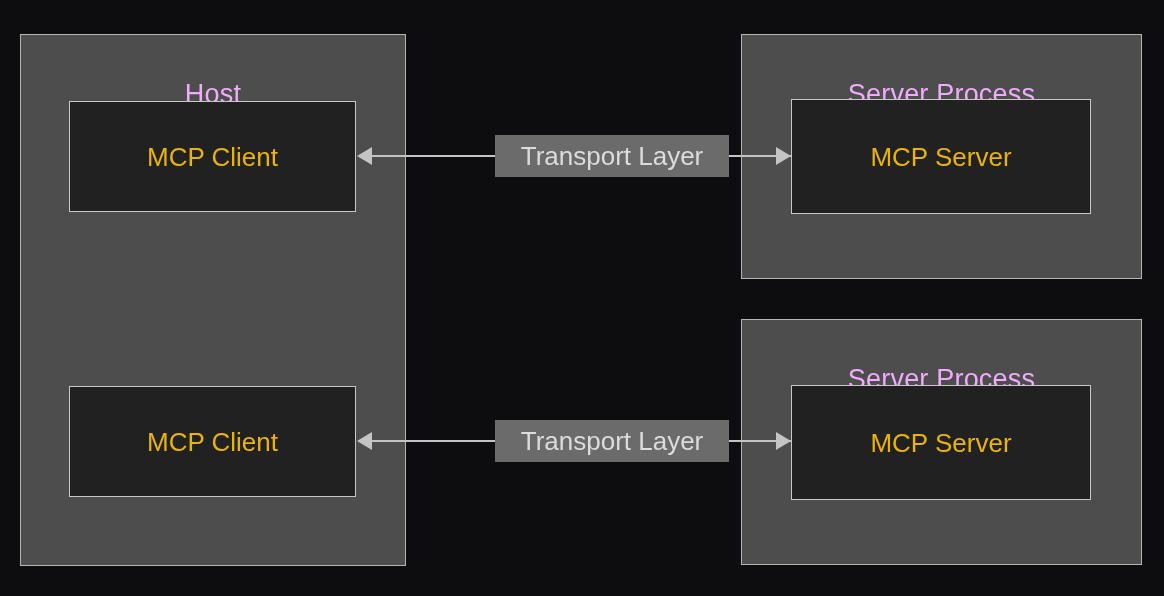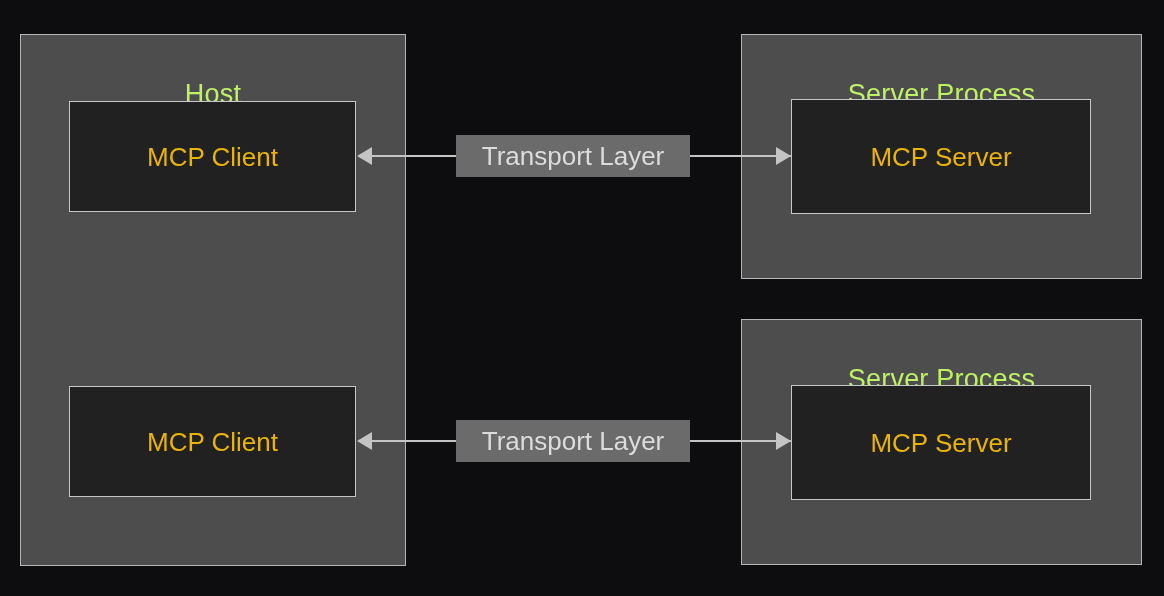--- a/index.html
+++ b/index.html
@@ -22,21 +22,21 @@
     position: absolute;
     background: #4d4d4d;
     border: 1.6px solid #b5b5b5;
     box-sizing: border-box;
   }
   .container-title {
     position: absolute;
     left: 0;
     right: 0;
     text-align: center;
-    color: #bef264;
+    color: #f0abfc;
     font-size: 27px;
     line-height: 1;
     letter-spacing: 0.2px;
     white-space: nowrap;
   }
 
   
   .node-box {
     position: absolute;
     background: #212121;
@@ -80,20 +80,21 @@
     position: absolute;
     background: #6b6b6b;
     color: #dcdcdc;
     font-size: 26px;
     line-height: 1;
     display: flex;
     align-items: center;
     justify-content: center;
     white-space: nowrap;
     box-sizing: border-box;
+    margin-left: 39px;
   }
 </style>
 </head>
 <body>
 
 <div id="canvas">
 
   <div class="container-box" style="left:20px; top:34px; width:386px; height:532px;">
     <div class="container-title" style="top:46px;">Host</div>
   </div>

